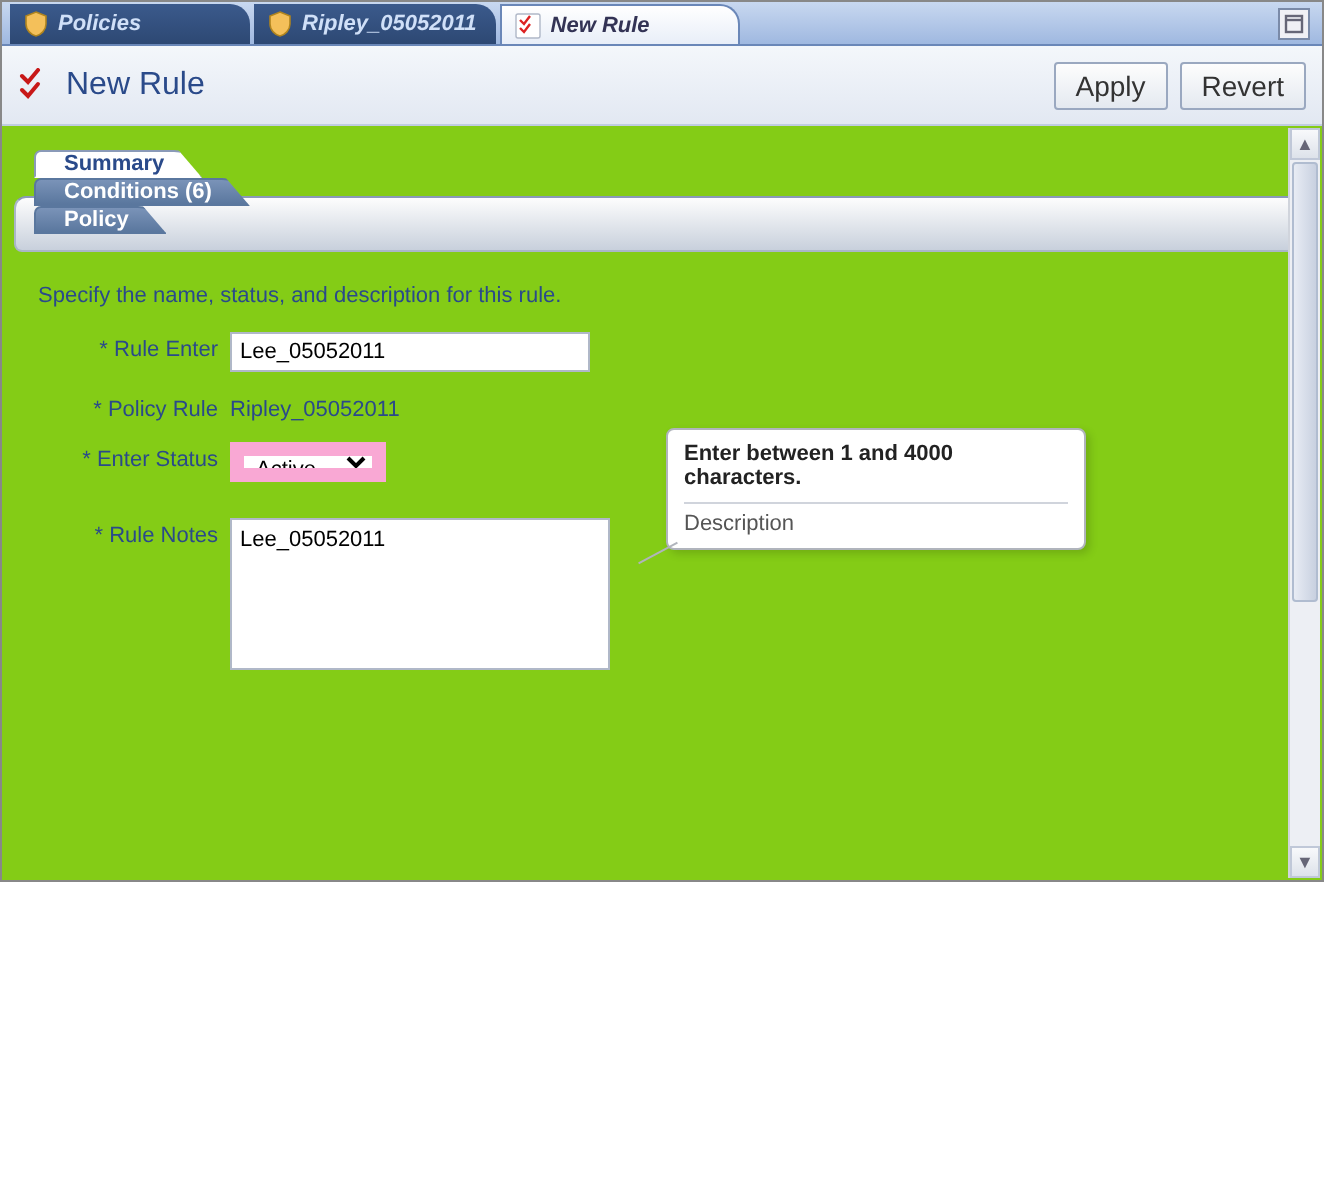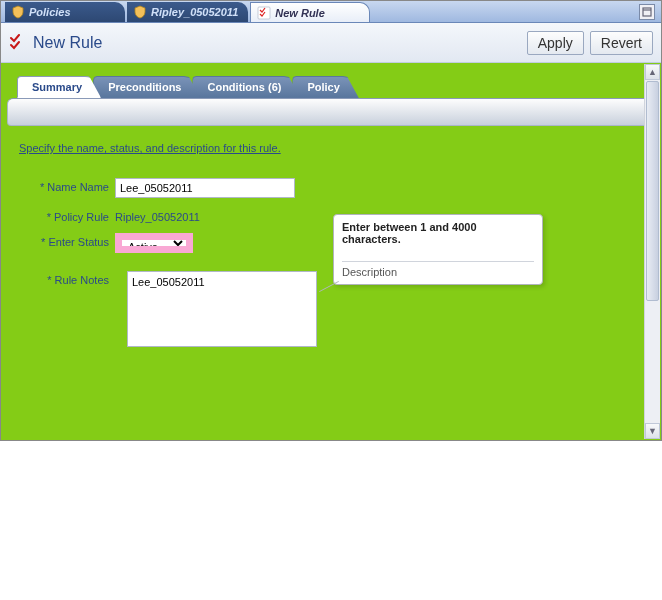--- a/index.html
+++ b/index.html
@@ -98,22 +98,23 @@
   }
   
   .sub-tabs-wrap {
     margin-top: 12px;
     padding-left: 16px;
     position: relative;
     height: 24px;
   }
   .sub-tabs {
     display: flex;
-    align-items: center;
+    align-items: flex-start;
     height: 24px;
+    flex-direction: column;
   }
   .sub-tab {
     height: 22px;
     padding: 0 18px 0 14px;
     display: flex;
     align-items: center;
     font-size: 11px;
     font-weight: bold;
     border-top-left-radius: 4px;
     border-top-right-radius: 16px;
@@ -151,22 +152,21 @@
     margin-top: -1px;
     position: relative;
   }
   .content {
     padding: 16px 18px 10px 18px;
     position: relative;
   }
   .instructions {
     color: #2a4a8a;
     font-size: 11px;
-    margin-bottom: 24px;
-    text-decoration: underline;
+    margin-bottom: 12px;
   }
   .form-row {
     display: flex;
     align-items: flex-start;
     margin-bottom: 10px;
   }
   .form-label {
     width: 96px;
     text-align: right;
     padding-right: 6px;
@@ -217,21 +217,21 @@
     background: #fff;
     border: 1px solid #b0b4bc;
     border-radius: 4px;
     box-shadow: 2px 2px 4px rgba(0,0,0,0.15);
     padding: 6px 8px;
     font-size: 11px;
   }
   .tooltip .tt-title {
     font-weight: bold;
     color: #222;
-    margin-bottom: 16px;
+    margin-bottom: 6px;
   }
   .tooltip .tt-sep {
     border-top: 1px solid #d0d4dc;
     margin: 4px 0;
   }
   .tooltip .tt-body {
     color: #555;
   }
   .tooltip .tt-tail {
     position: absolute;
@@ -340,39 +340,36 @@
     <button class="btn">Apply</button>
     <button class="btn">Revert</button>
   </div>
 
   <div class="sub-tabs-wrap">
     <div class="sub-tabs">
       <div class="sub-tab active">
         <span>Summary</span>
       </div>
       <div class="sub-tab inactive">
-        <span>Preconditions</span>
-      </div>
-      <div class="sub-tab inactive">
         <span>Conditions (6)</span>
       </div>
       <div class="sub-tab inactive">
         <span>Policy</span>
       </div>
     </div>
   </div>
   <div class="band"></div>
 
   <div class="content">
     <div class="instructions">Specify the name, status, and description for this rule.</div>
 
     <div class="form-row">
       <div class="form-label">
         <span class="req">* </span>
-        <span>Name Name</span>
+        <span>Rule Enter</span>
       </div>
       <input class="text-input" type="text" value="Lee_05052011" style="">
     </div>
 
     <div class="form-row">
       <div class="form-label">
         <span class="req">* </span>
         <span>Policy Rule</span>
       </div>
       <div class="static-value">Ripley_05052011</div>
@@ -381,21 +378,21 @@
     <div class="form-row">
       <div class="form-label">
         <span class="req">* </span>
         <span>Enter Status</span>
       </div>
       <select class="select">
         <option selected="">Active</option>
       </select>
     </div>
 
-    <div class="form-row" style="margin-top:18px;gap:12px;">
+    <div class="form-row" style="margin-top:18px;">
       <div class="form-label">
         <span class="req">* </span>
         <span>Rule Notes</span>
       </div>
       <textarea class="textarea" style="">Lee_05052011</textarea>
     </div>
 
     <div class="tooltip">
       <div class="tt-title">Enter between 1 and 4000 characters.</div>
       <div class="tt-sep"></div>

